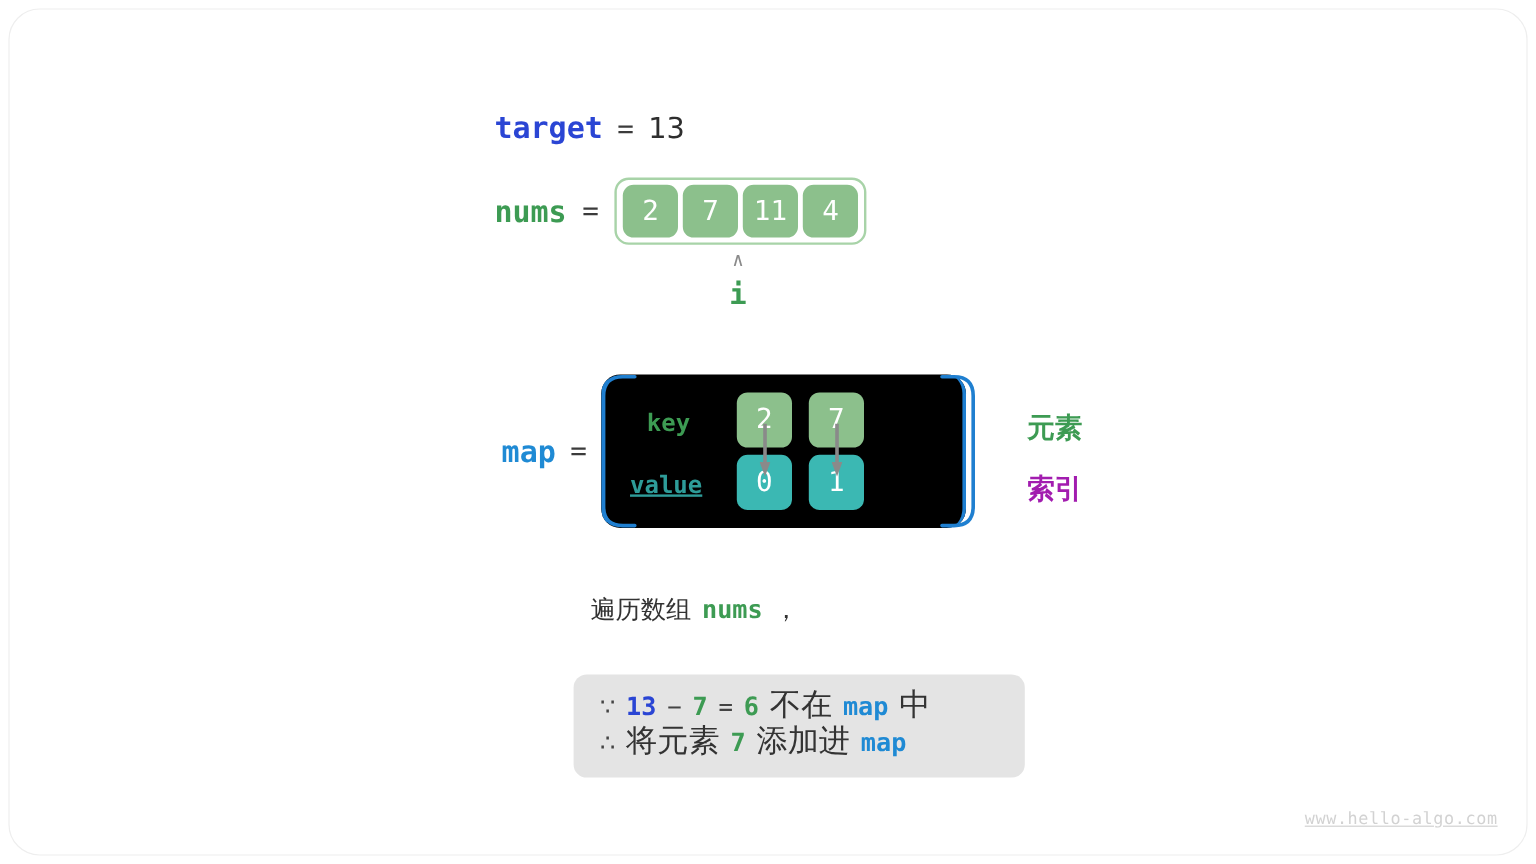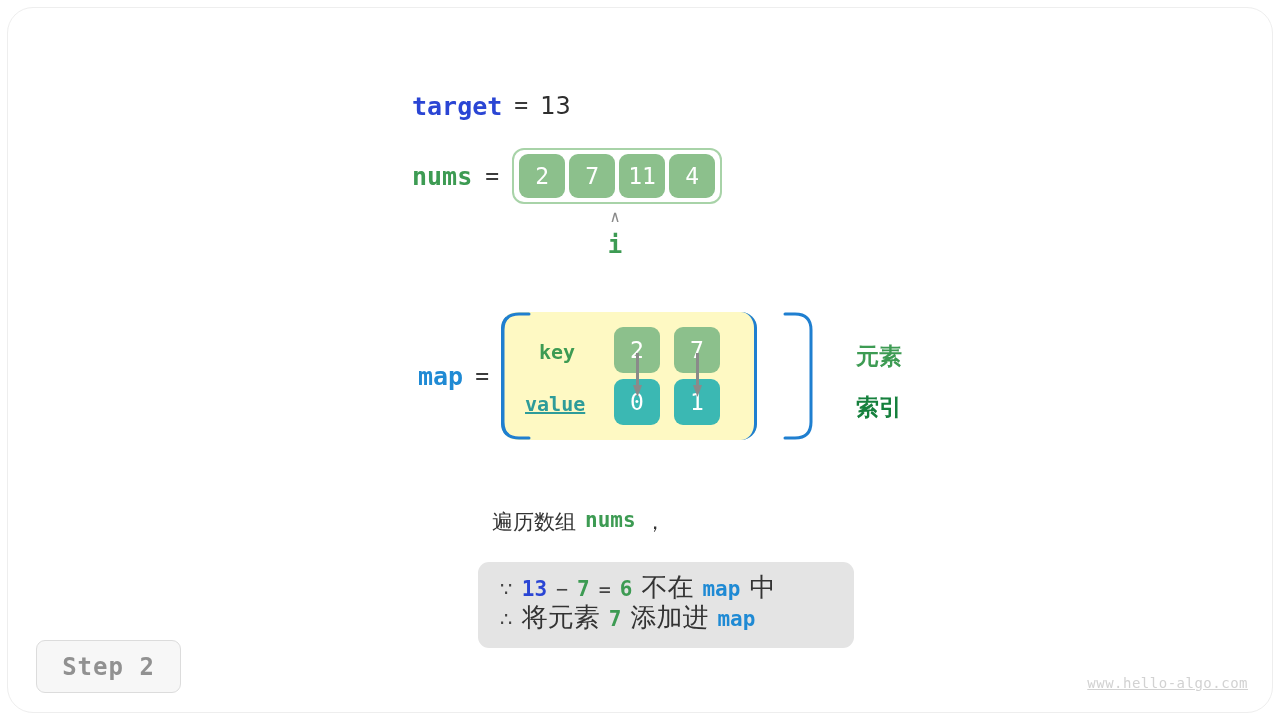--- a/index.html
+++ b/index.html
@@ -34,21 +34,21 @@
     box-sizing: border-box;
     pointer-events: none;
   }
 
   
   #target-row {
     position: absolute;
     left: 412px;
     top: 92px;
     display: flex;
-    align-items: flex-start;
+    align-items: flex-end;
     gap: 12px;
     white-space: nowrap;
   }
   .var-target {
     font-family: "DejaVu Sans Mono", monospace;
     font-weight: bold;
     font-size: 25px;
     color: #2a45d4;
     letter-spacing: 0px;
   }
@@ -134,23 +134,23 @@
     gap: 12px;
   }
   .var-map {
     font-family: "DejaVu Sans Mono", monospace;
     font-weight: bold;
     font-size: 25px;
     color: #1f8ad4;
   }
   #map-box {
     position: relative;
-    width: 256px;
+    width: 304px;
     height: 128px;
-    background: #fef9c3;
+    background: #000000;
     border-radius: 16px;
     box-sizing: border-box;
   }
   
   #map-box::before,
   #map-box::after {
     content: "";
     position: absolute;
     top: 0;
     width: 26px;
@@ -244,30 +244,30 @@
   }
   #side-label-element {
     left: 856px;
     top: 341px;
     color: #3d9b53;
     text-align: right;
   }
   #side-label-index {
     left: 856px;
     top: 392px;
-    color: #15803d;
+    color: #a21caf;
   }
 
   
   #caption-line {
     position: absolute;
     left: 492px;
-    top: 508px;
-    display: flex;
-    align-items: flex-start;
+    top: 494px;
+    display: flex;
+    align-items: center;
     gap: 9px;
     white-space: nowrap;
   }
   .cap-cn {
     font-family: "DejaVu Sans", sans-serif;
     font-size: 21px;
     color: #333333;
   }
   .cap-code-green {
     font-family: "DejaVu Sans Mono", monospace;
@@ -448,19 +448,16 @@
     </div>
     <div class="note-line">
       <span class="n-sym">∴</span>
       <span class="n-cn">将元素</span>
       <span class="n-green">7</span>
       <span class="n-cn">添加进</span>
       <span class="n-lblue">map</span>
     </div>
   </div>
 
-  <div id="step-badge">
-    <span id="step-badge-label">Step 2</span>
-  </div>
 
   <div id="watermark">www.hello-algo.com</div>
 
 </div>
 
 </body></html>

